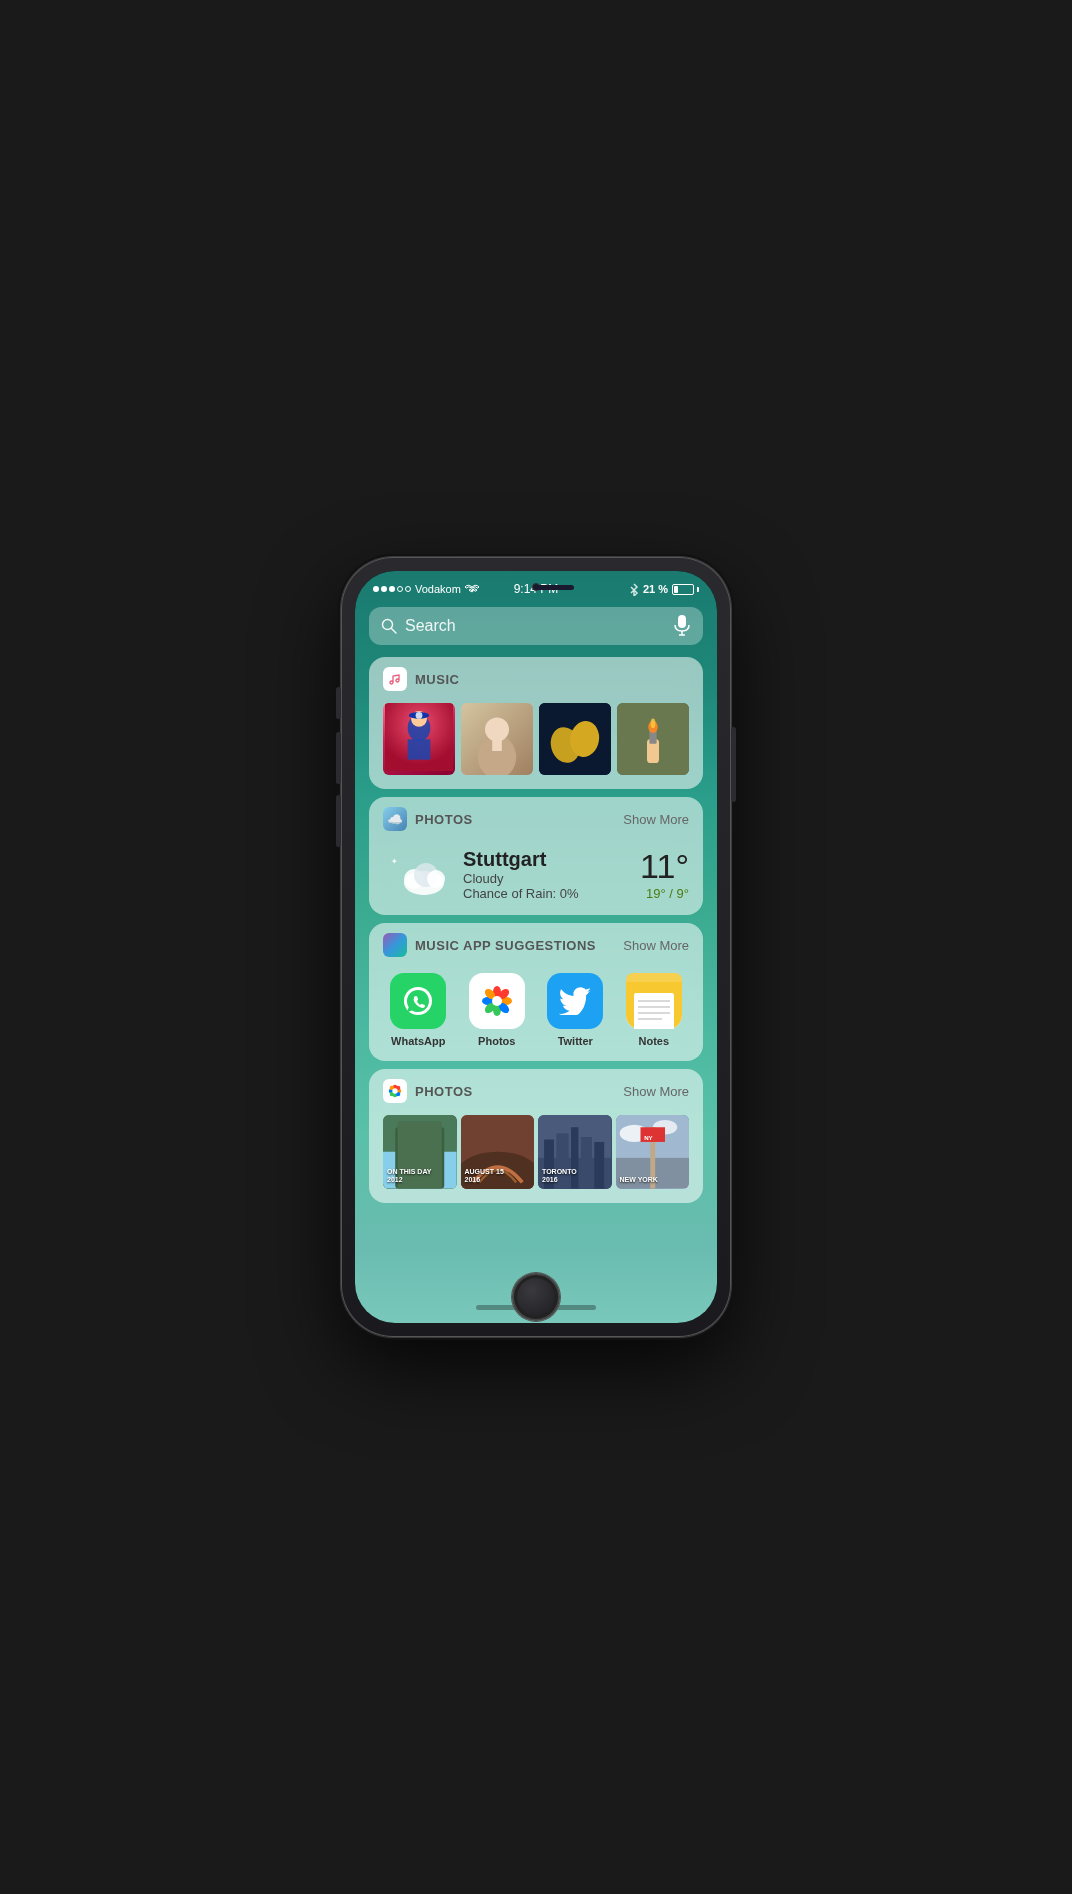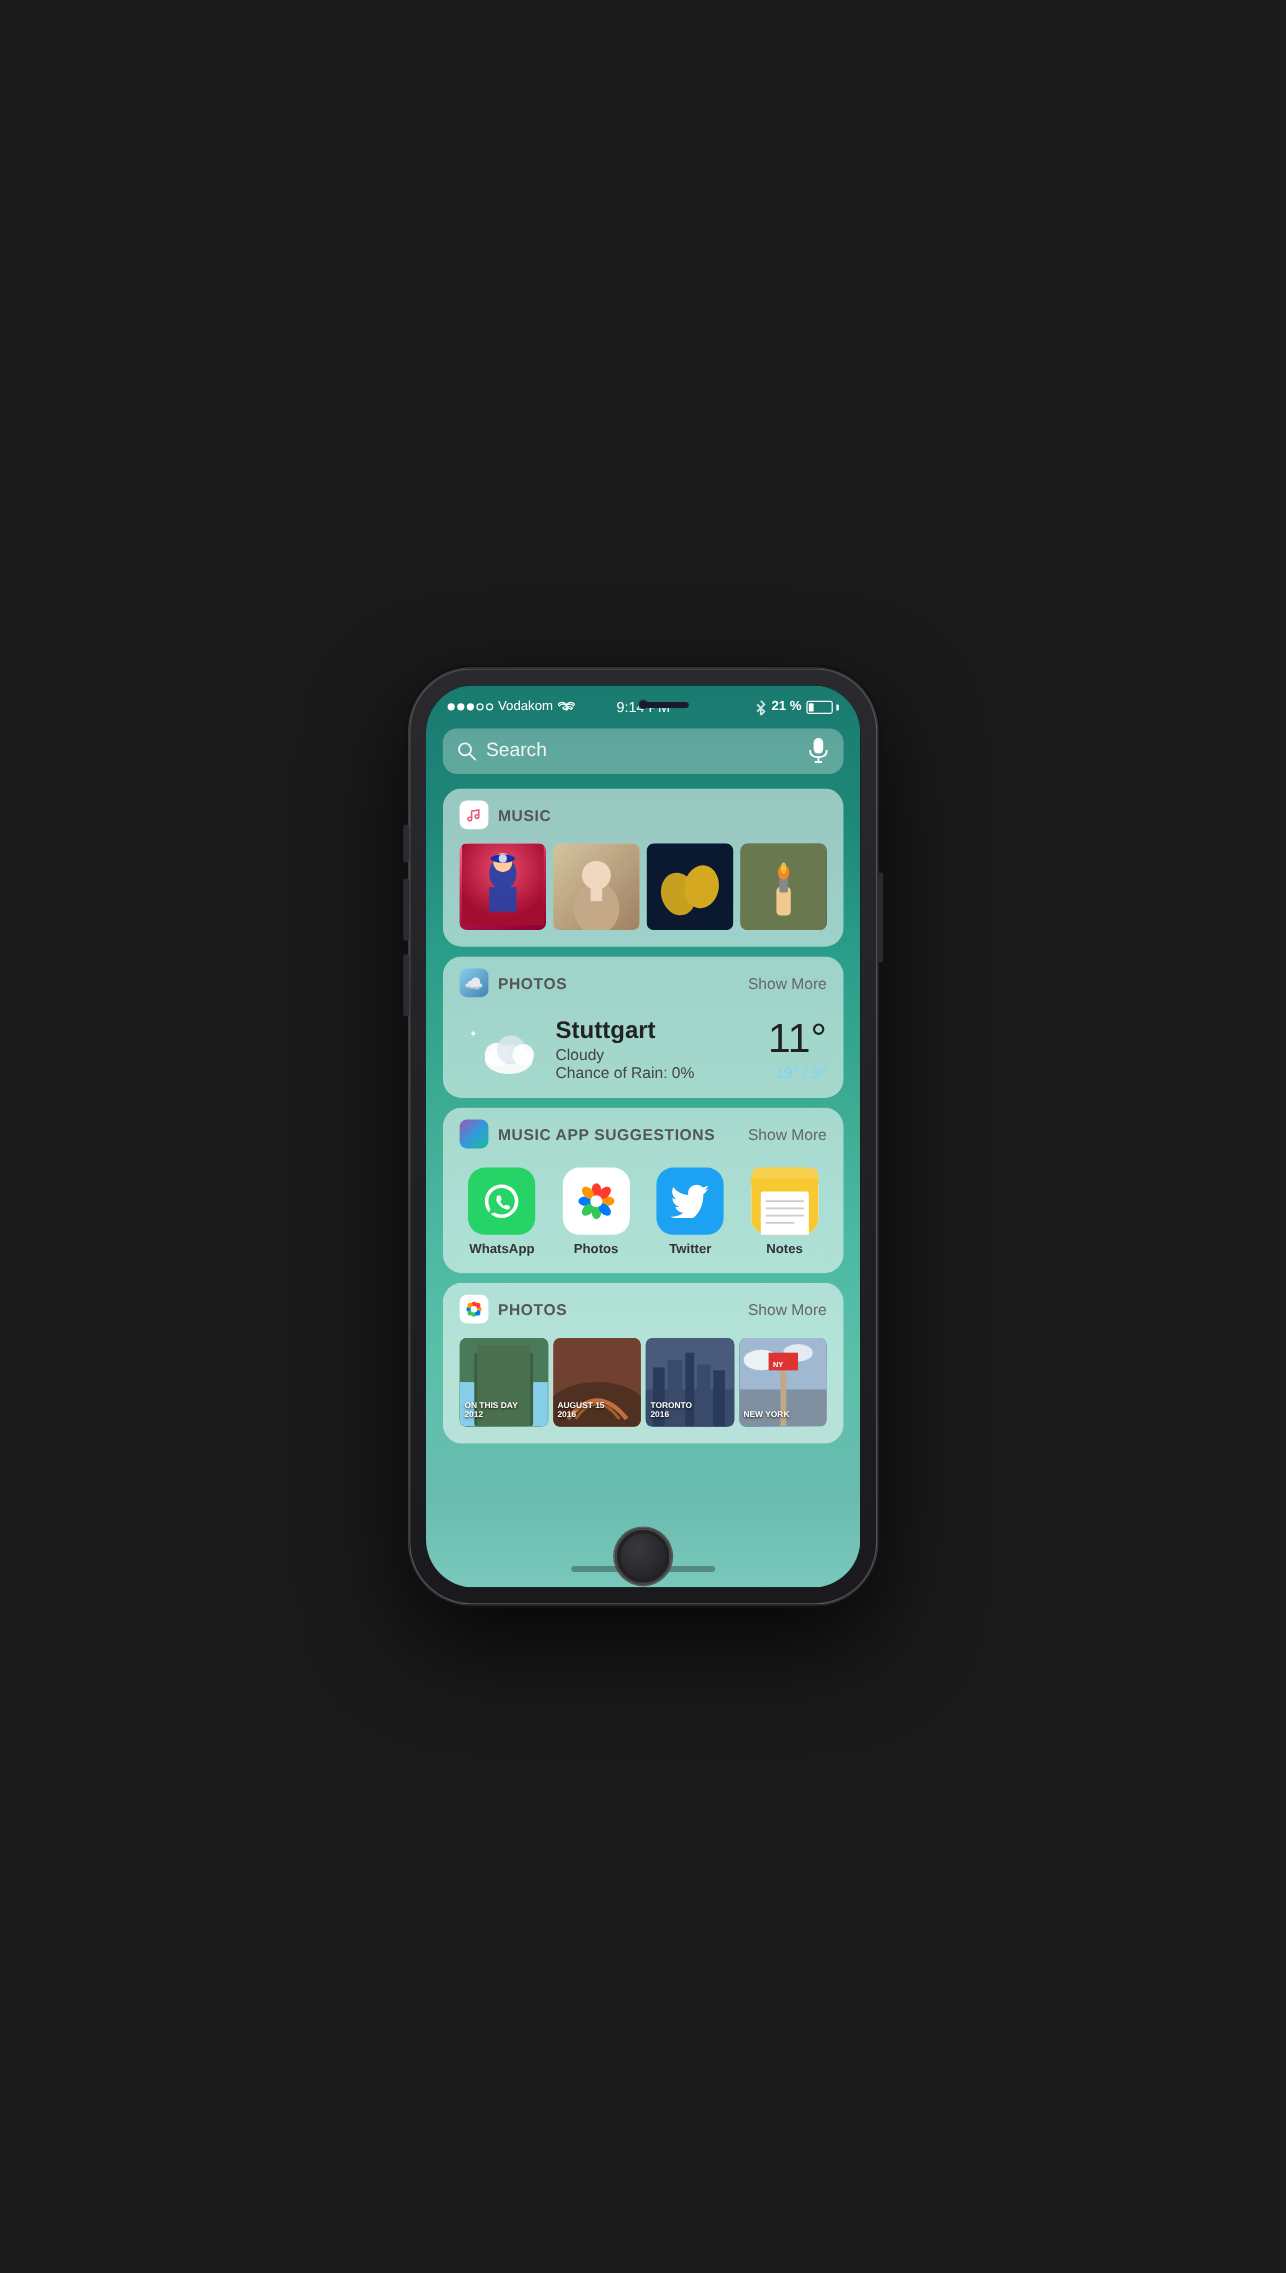--- a/index.html
+++ b/index.html
@@ -301,21 +301,21 @@
       text-align: right;
       margin-left: 29px;
     }
     .temp-main {
       font-size: 34px;
       font-weight: 200;
       color: #222;
     }
     .temp-range {
       font-size: 13px;
-      color: #7dd3fc;
+      color: #4d7c0f;
     }
 
     
     .siri-apps {
       display: flex;
       justify-content: space-around;
       padding: 8px 10px 14px;
     }
     .app-item {
       display: flex;

